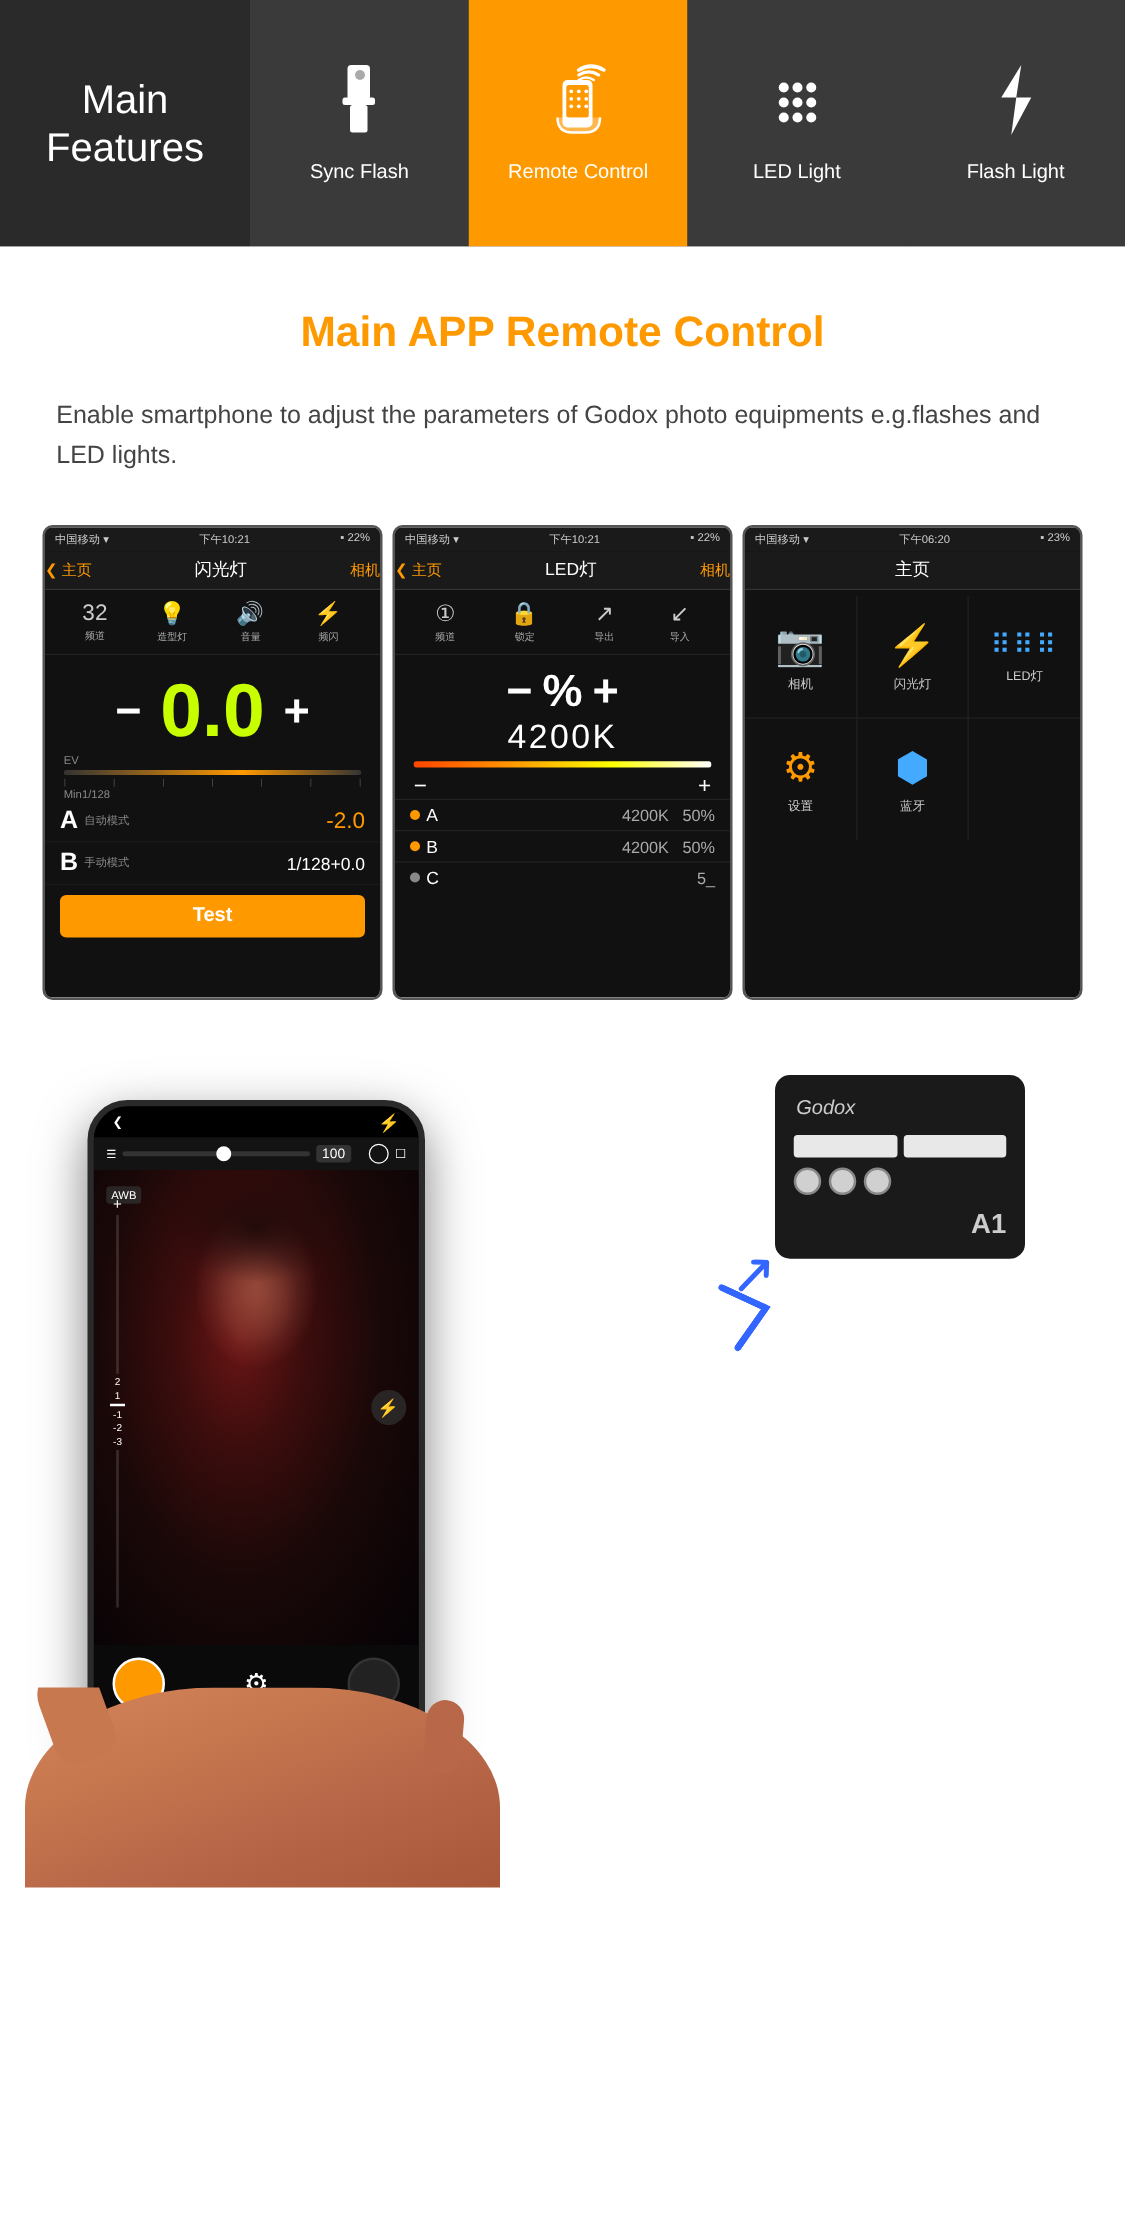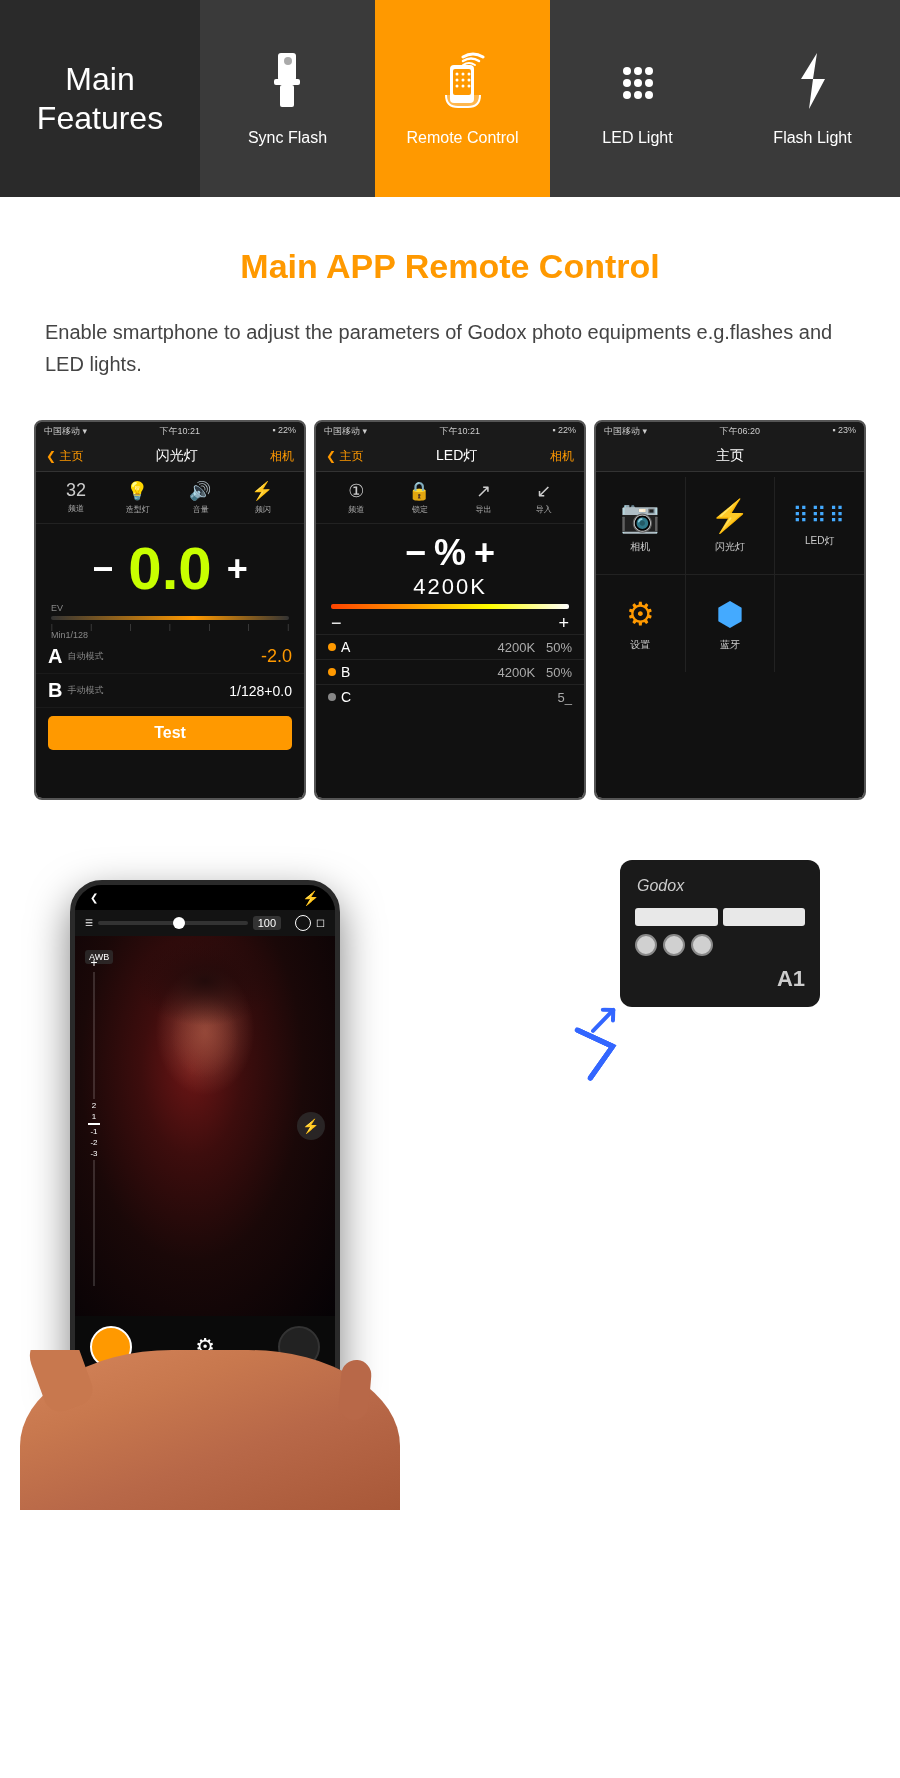--- a/index.html
+++ b/index.html
@@ -107,21 +107,21 @@
     .screen-status-bar {
       background: #1a1a1a;
       padding: 3px 8px;
       display: flex;
       justify-content: space-between;
       font-size: 9px;
       color: #ccc;
     }
     .screen-nav-bar {
       background: #1a1a1a;
-      padding: 6px 10px;
+      padding: 6px 0;
       display: flex;
       justify-content: space-between;
       align-items: center;
       border-bottom: 1px solid #333;
     }
     .screen-nav-bar span {
       font-size: 12px;
       color: #f90;
     }
     .screen-nav-bar .nav-title {
@@ -228,21 +228,21 @@
       font-size: 36px;
       color: #fff;
     }
     .screen2-big .pm {
       font-size: 36px;
       color: #fff;
     }
     .kelvin-val {
       text-align: center;
       color: #fff;
-      font-size: 22px;
+      font-size: 27px;
       letter-spacing: 2px;
     }
     .kelvin-bar {
       height: 5px;
       background: linear-gradient(to right, #ff4400, #ff9900, #ffff00, #ffffff);
       margin: 4px 15px;
       border-radius: 2px;
     }
     .kelvin-pm {
       display: flex;

